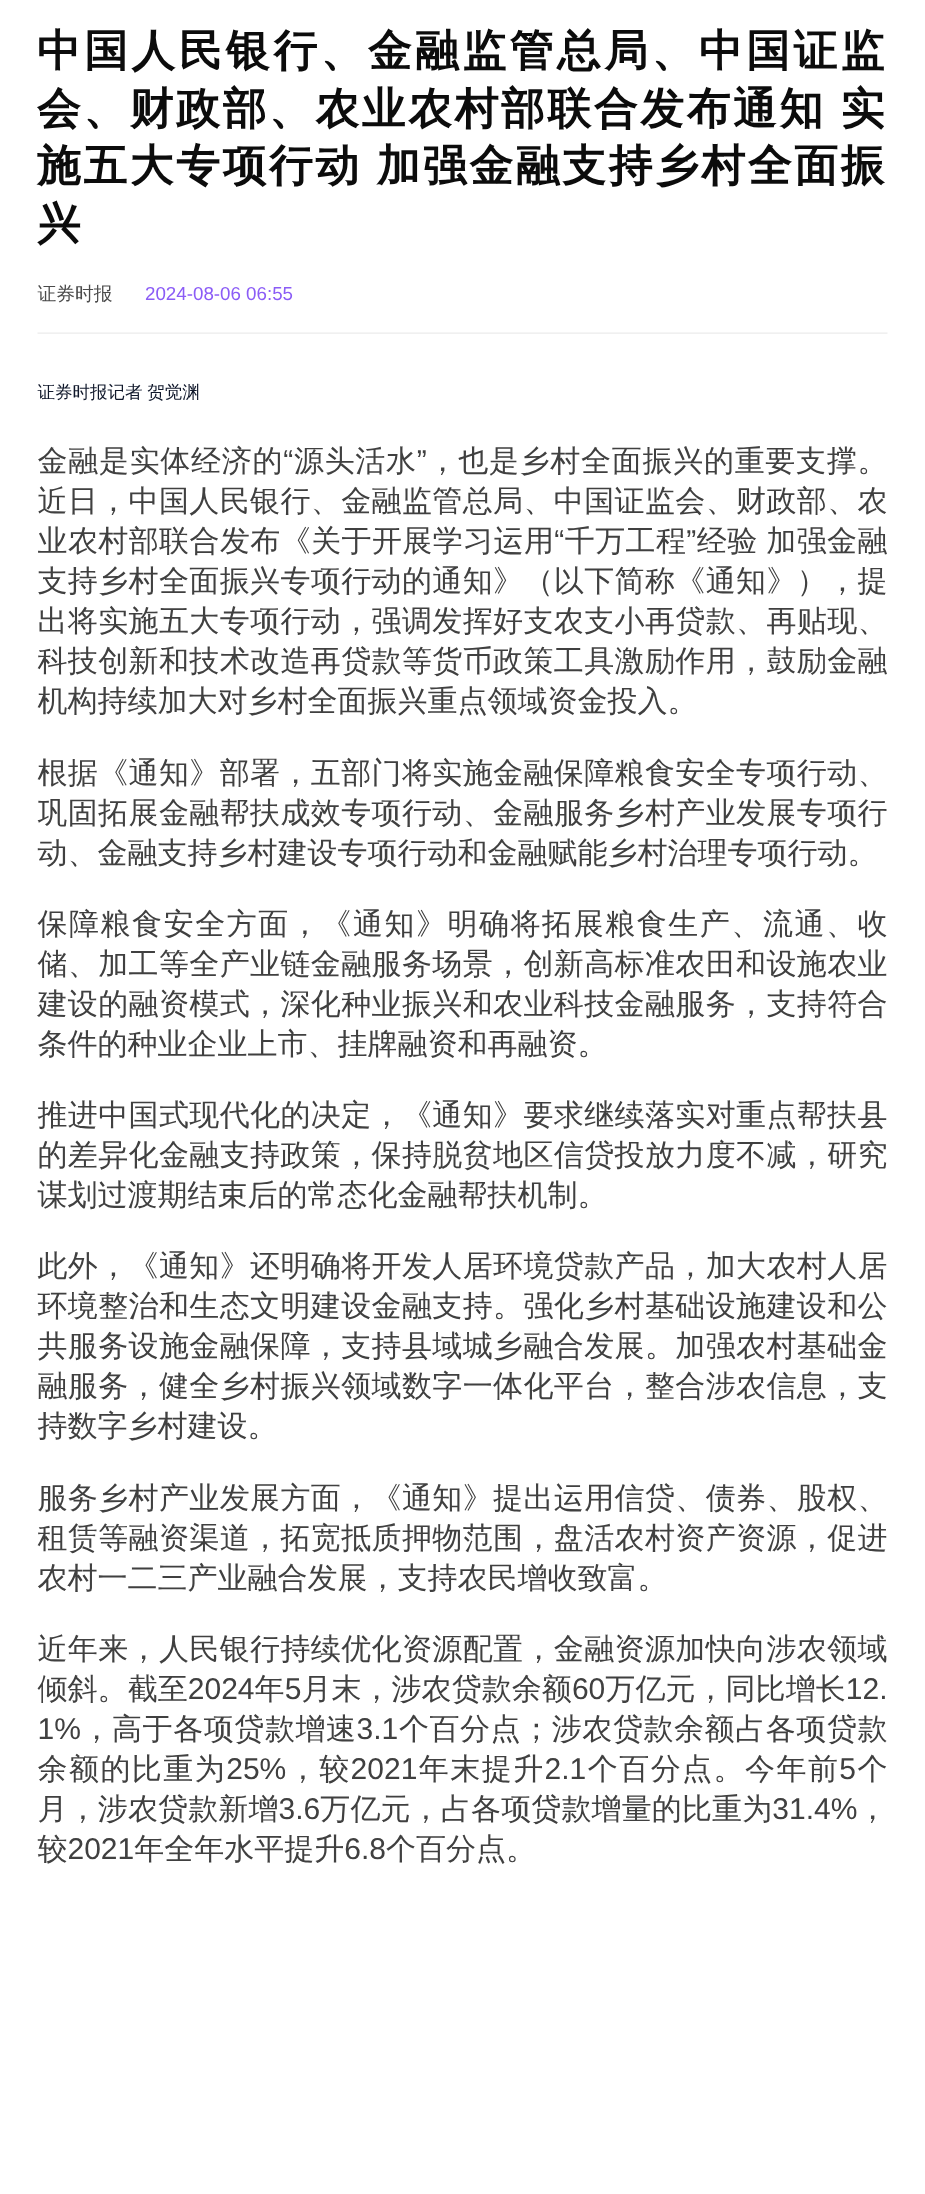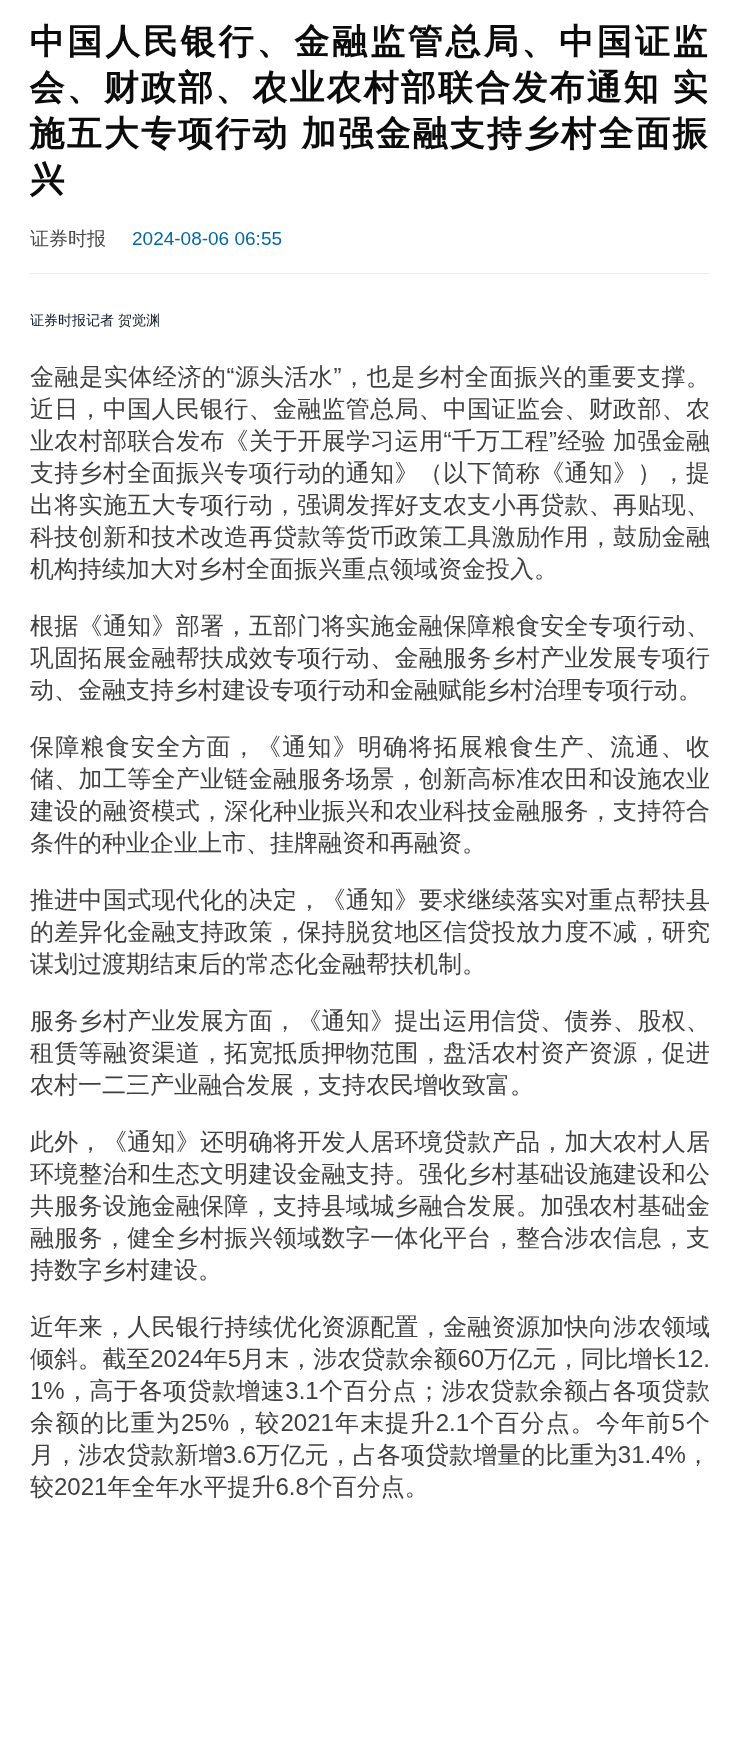--- a/index.html
+++ b/index.html
@@ -24,27 +24,27 @@
     font-weight: 700;
     color: #0c0c0c;
     letter-spacing: 2px;
     text-align: justify;
   }
   .meta-row {
     margin-top: 24px;
     display: flex;
     align-items: baseline;
     gap: 26px;
-    font-size: 19px;
+    font-size: 15px;
   }
   .meta-source {
     color: #4a4a4a;
   }
   .meta-time {
-    color: #0369a1;
+    color: #8b5cf6;
   }
   .divider {
     border: none;
     border-top: 1px solid #ececec;
     margin: 21px 0 0 0;
   }
   .byline {
     margin: 30px 0 0 0;
     font-size: 14px;
     line-height: 32px;
@@ -74,19 +74,19 @@
 
   <hr class="divider">
 
   <p class="byline">证券时报记者 贺觉渊</p>
 
   <div class="body-text">
     <p>金融是实体经济的“源头活水”，也是乡村全面振兴的重要支撑。近日，中国人民银行、金融监管总局、中国证监会、财政部、农业农村部联合发布《关于开展学习运用“千万工程”经验 加强金融支持乡村全面振兴专项行动的通知》（以下简称《通知》），提出将实施五大专项行动，强调发挥好支农支小再贷款、再贴现、科技创新和技术改造再贷款等货币政策工具激励作用，鼓励金融机构持续加大对乡村全面振兴重点领域资金投入。</p>
     <p>根据《通知》部署，五部门将实施金融保障粮食安全专项行动、巩固拓展金融帮扶成效专项行动、金融服务乡村产业发展专项行动、金融支持乡村建设专项行动和金融赋能乡村治理专项行动。</p>
     <p>保障粮食安全方面，《通知》明确将拓展粮食生产、流通、收储、加工等全产业链金融服务场景，创新高标准农田和设施农业建设的融资模式，深化种业振兴和农业科技金融服务，支持符合条件的种业企业上市、挂牌融资和再融资。</p>
     <p>推进中国式现代化的决定，《通知》要求继续落实对重点帮扶县的差异化金融支持政策，保持脱贫地区信贷投放力度不减，研究谋划过渡期结束后的常态化金融帮扶机制。</p>
+    <p>此外，《通知》还明确将开发人居环境贷款产品，加大农村人居环境整治和生态文明建设金融支持。强化乡村基础设施建设和公共服务设施金融保障，支持县域城乡融合发展。加强农村基础金融服务，健全乡村振兴领域数字一体化平台，整合涉农信息，支持数字乡村建设。</p>
     <p>服务乡村产业发展方面，《通知》提出运用信贷、债券、股权、租赁等融资渠道，拓宽抵质押物范围，盘活农村资产资源，促进农村一二三产业融合发展，支持农民增收致富。</p>
-    <p>此外，《通知》还明确将开发人居环境贷款产品，加大农村人居环境整治和生态文明建设金融支持。强化乡村基础设施建设和公共服务设施金融保障，支持县域城乡融合发展。加强农村基础金融服务，健全乡村振兴领域数字一体化平台，整合涉农信息，支持数字乡村建设。</p>
     <p>近年来，人民银行持续优化资源配置，金融资源加快向涉农领域倾斜。截至2024年5月末，涉农贷款余额60万亿元，同比增长12.1%，高于各项贷款增速3.1个百分点；涉农贷款余额占各项贷款余额的比重为25%，较2021年末提升2.1个百分点。今年前5个月，涉农贷款新增3.6万亿元，占各项贷款增量的比重为31.4%，较2021年全年水平提升6.8个百分点。</p>
 
   </div>
 
 </div>
 
 </body></html>

